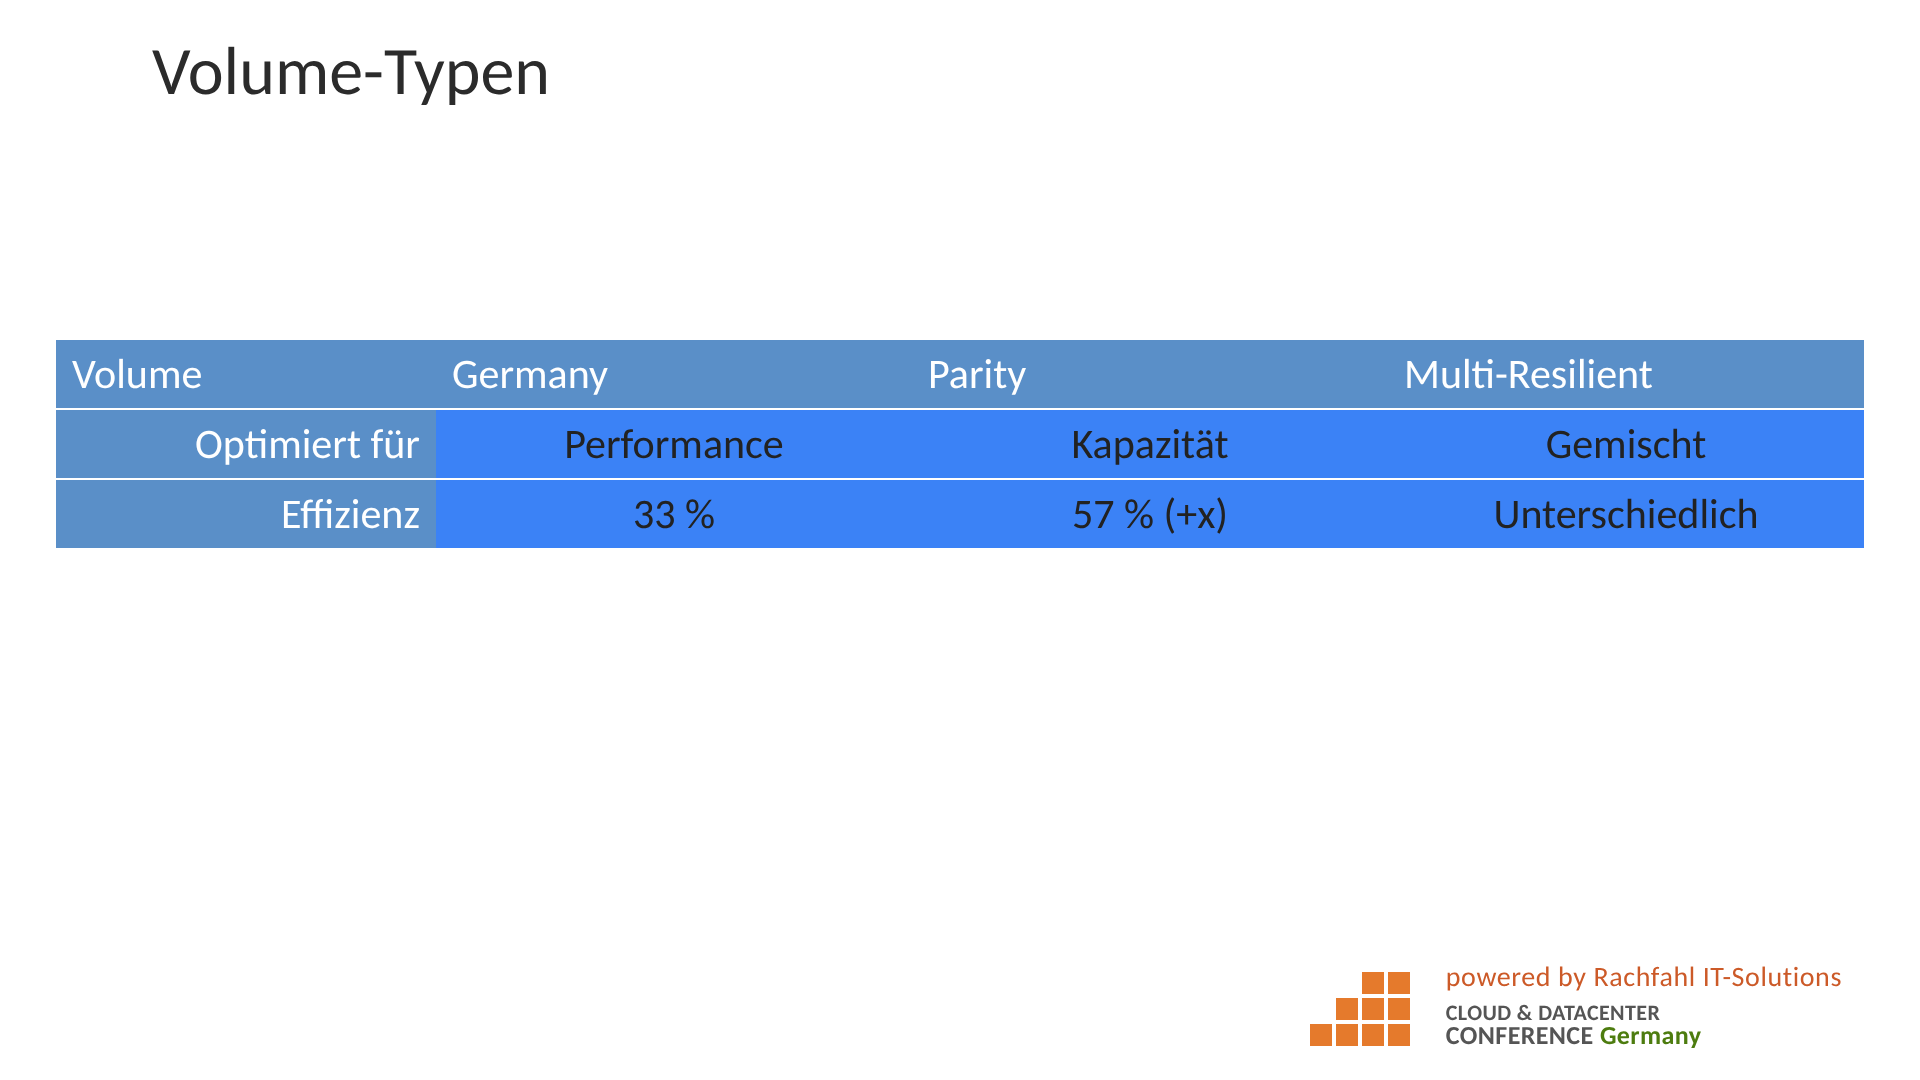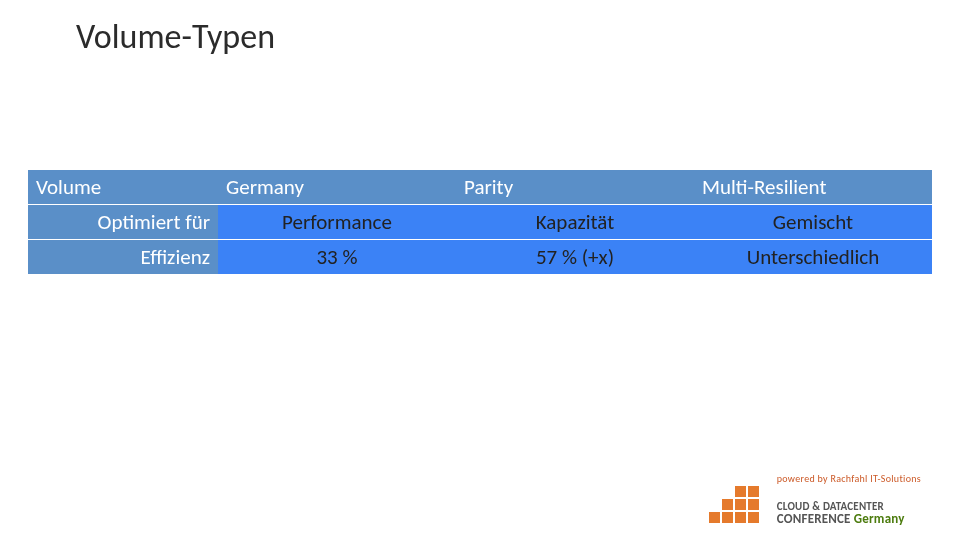--- a/index.html
+++ b/index.html
@@ -13,21 +13,21 @@
   .rowlabel { background: #5a8fc8; color: #fff; text-align: right; font-weight: 400; }
   .hdr { background: #5a8fc8; color: #fff; text-align: left; font-weight: 400; }
   .even td.cell { background: #3b82f6; }
   .odd  td.cell { background: #d3dfee; }
   .cell { text-align: center; color: #222; line-height: 1.15; }
   .tall td { height: 50px; }
   .footer { position: absolute; right: 24px; bottom: 14px; display: flex; align-items: flex-end; gap: 10px; }
   .logo-mark { width: 58px; height: 46px; position: relative; }
   .logo-mark .sq { position: absolute; width: 11px; height: 11px; background: #e57a2c; }
   .logo-text { display: flex; flex-direction: column; line-height: 1.05; }
-  .logo-text .pwr { font-size: 10px; color: #cc5a28; letter-spacing: 0.3px; margin-bottom: 16px; }
+  .logo-text .pwr { font-size: 14px; color: #cc5a28; letter-spacing: 0.3px; margin-bottom: 4px; }
   .logo-text .l1 { font-size: 11px; color: #555; font-weight: 600; letter-spacing: 0.2px; }
   .logo-text .l2 { font-size: 13px; color: #555; font-weight: 600; letter-spacing: 0.2px; }
   .logo-text .l2 .de { color: #4d7c0f; }
 </style>
 </head>
 <body>
 
 <div class="slide">
   <div class="title">Volume-Typen</div>
 

